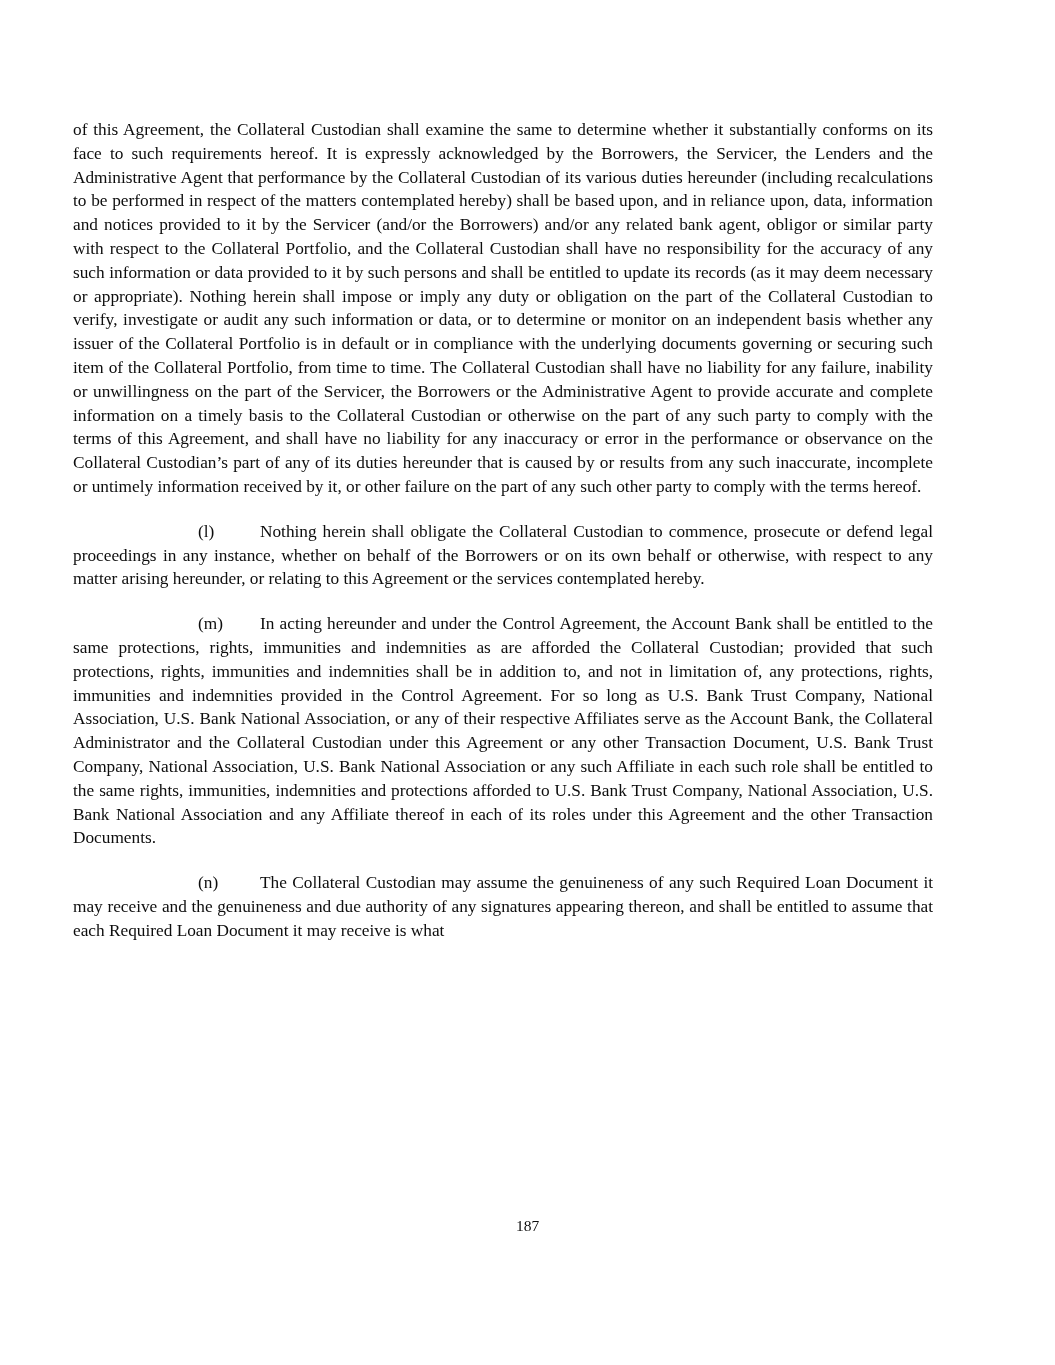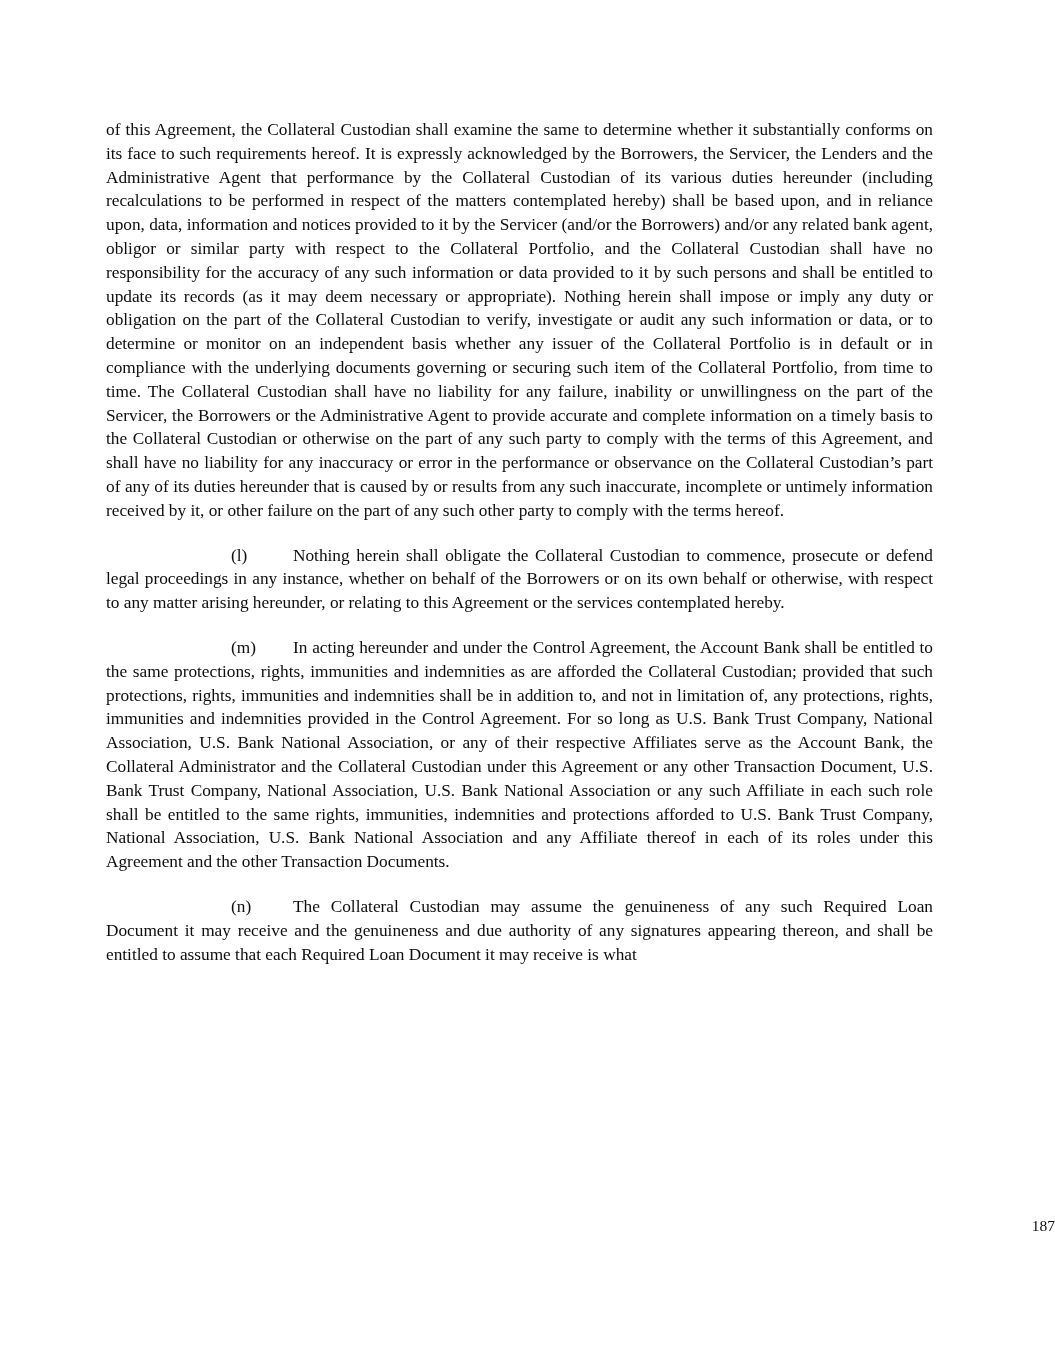--- a/index.html
+++ b/index.html
@@ -6,21 +6,21 @@
     margin: 0;
     padding: 0;
     background: #ffffff;
   }
   .page {
     position: relative;
     width: 1055px;
     height: 1365px;
     background: #ffffff;
     box-sizing: border-box;
-    padding: 118px 122px 0 106px;
+    padding: 118px 122px 0 73px;
     font-family: "Liberation Serif", serif;
     font-size: 17.3px;
     line-height: 23.8px;
     color: #0d0d0d;
   }
   .para {
     margin: 0 0 21px 0;
     text-align: justify;
   }
   .para.indent {
@@ -29,21 +29,21 @@
   .plabel {
     display: inline-block;
     width: 62px;
     text-indent: 0;
   }
   .page-number {
     position: absolute;
     left: 0;
     right: 0;
     top: 1214px;
-    text-align: right;
+    text-align: center;
     font-family: "Liberation Serif", serif;
     font-size: 15.5px;
     color: #0d0d0d;
   }
 </style>
 </head>
 <body>
 
 <div class="page">
   <div class="content">

